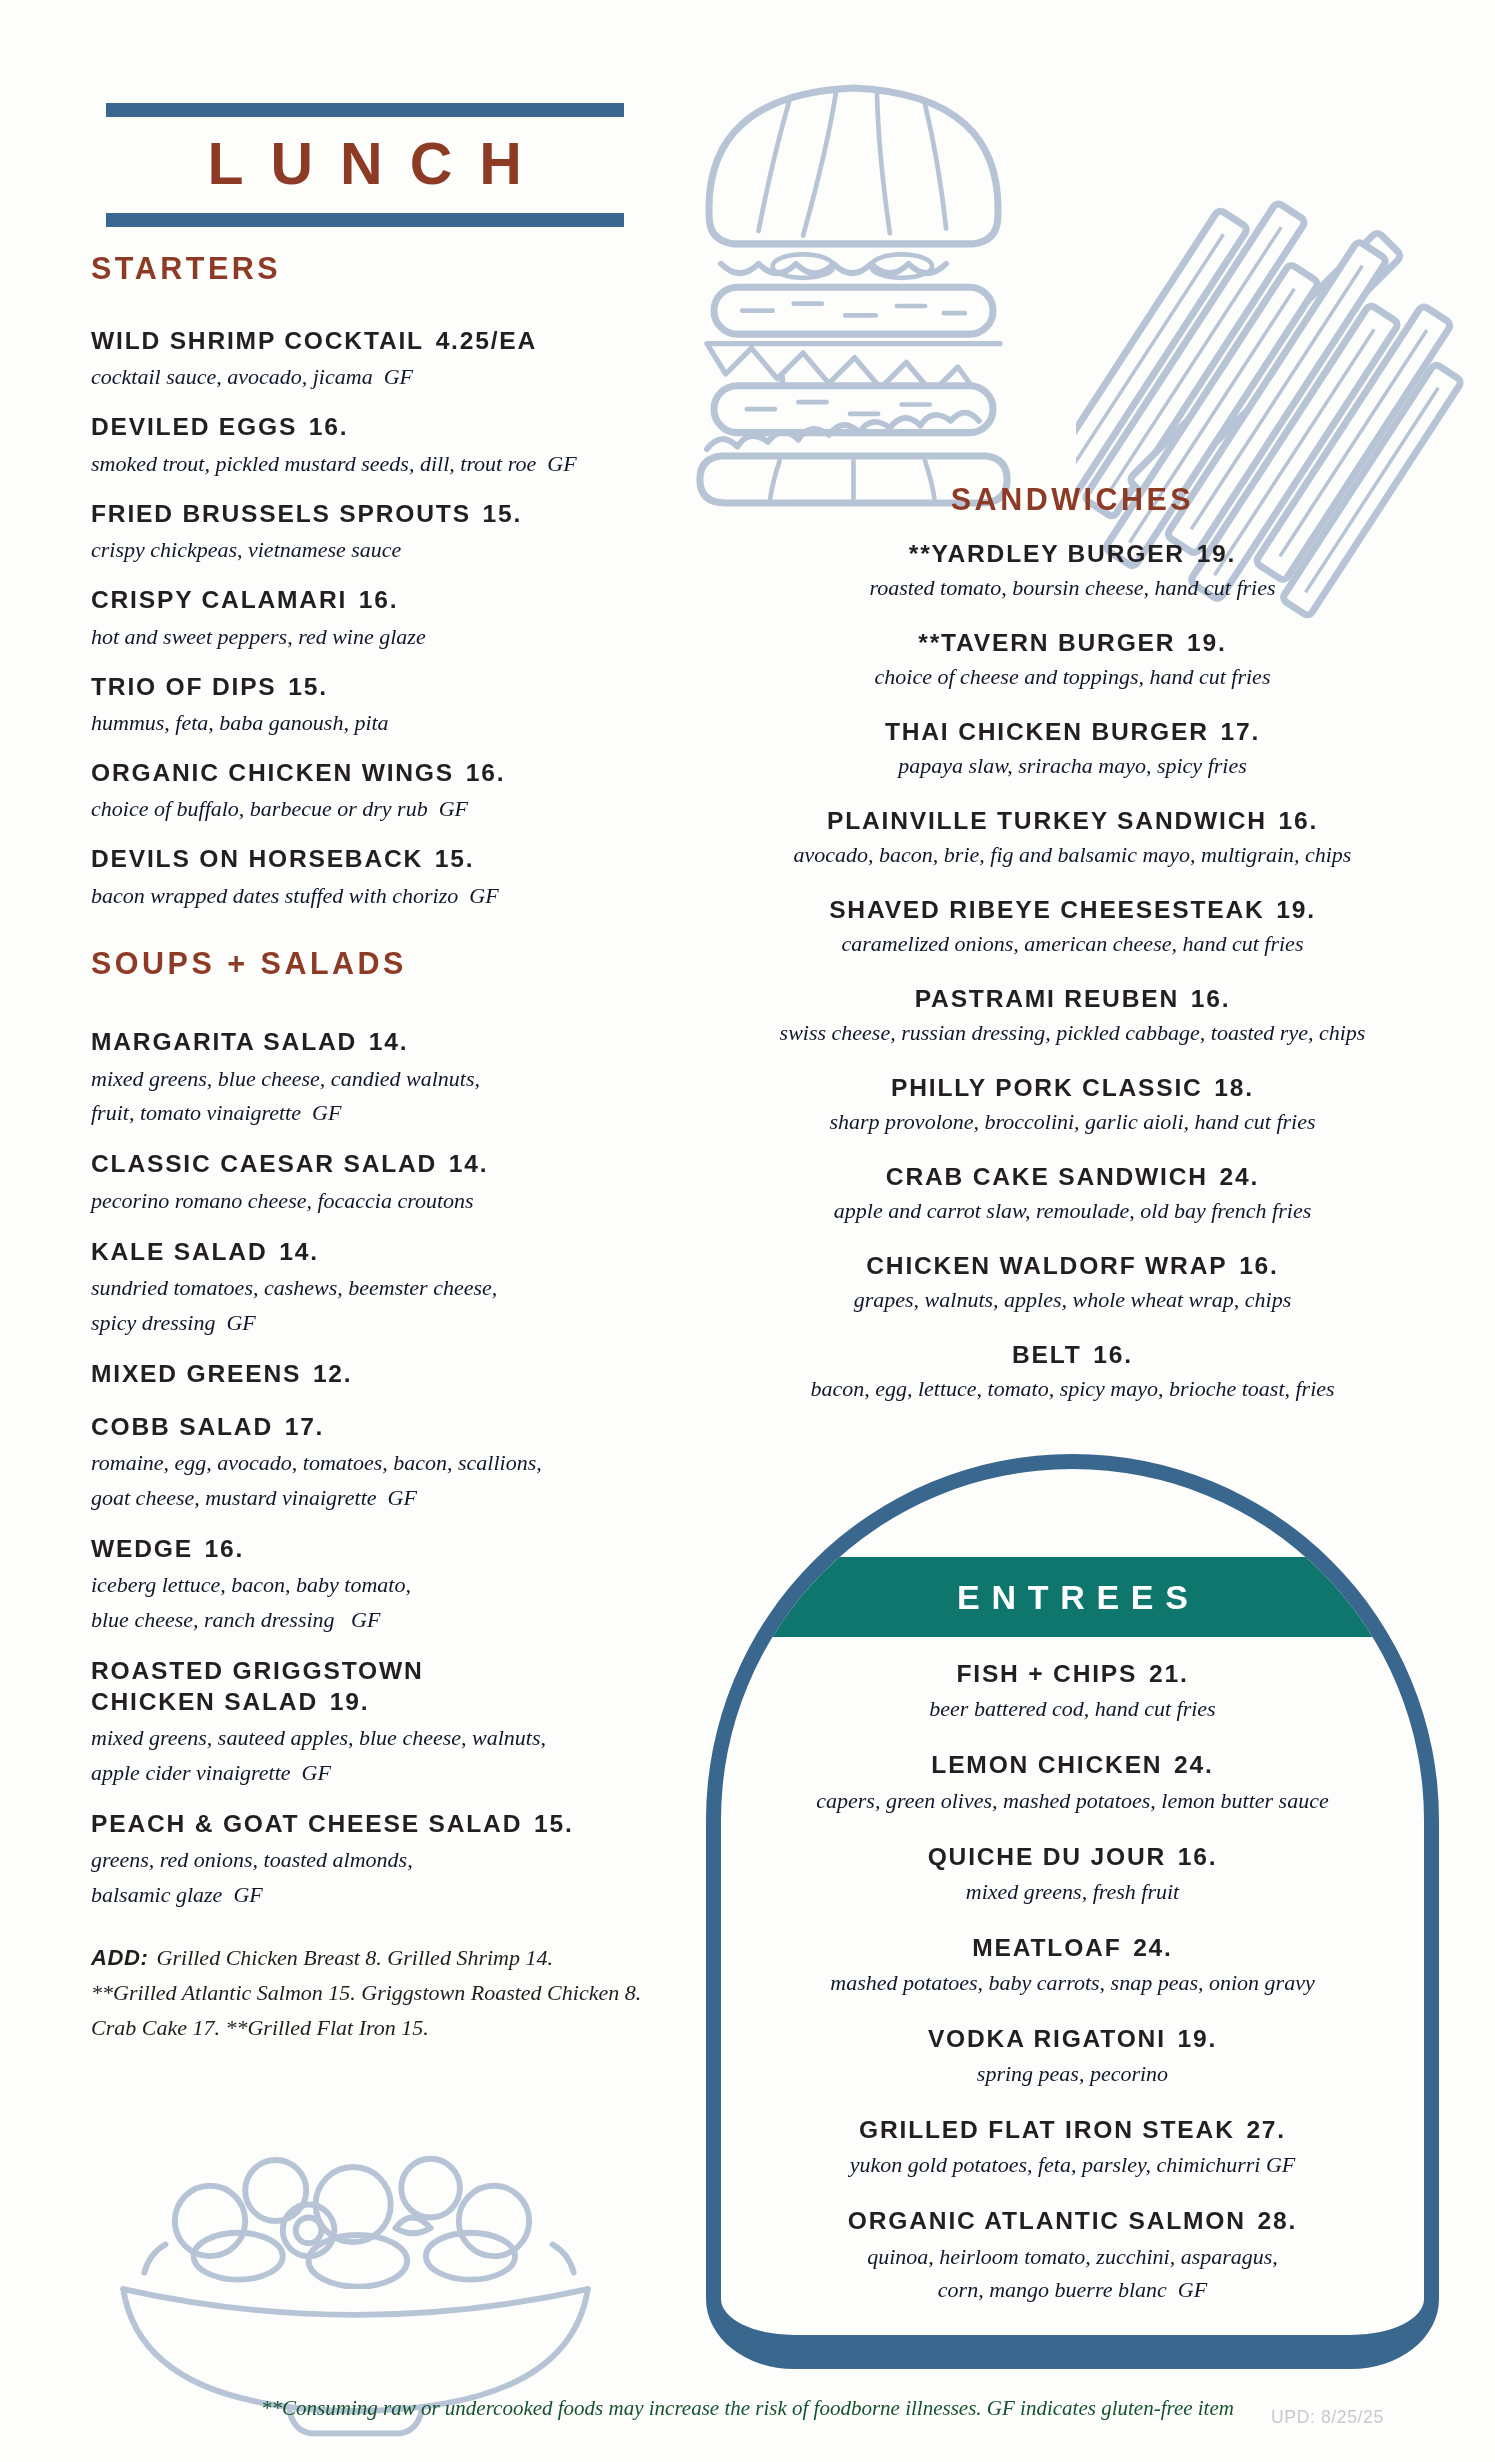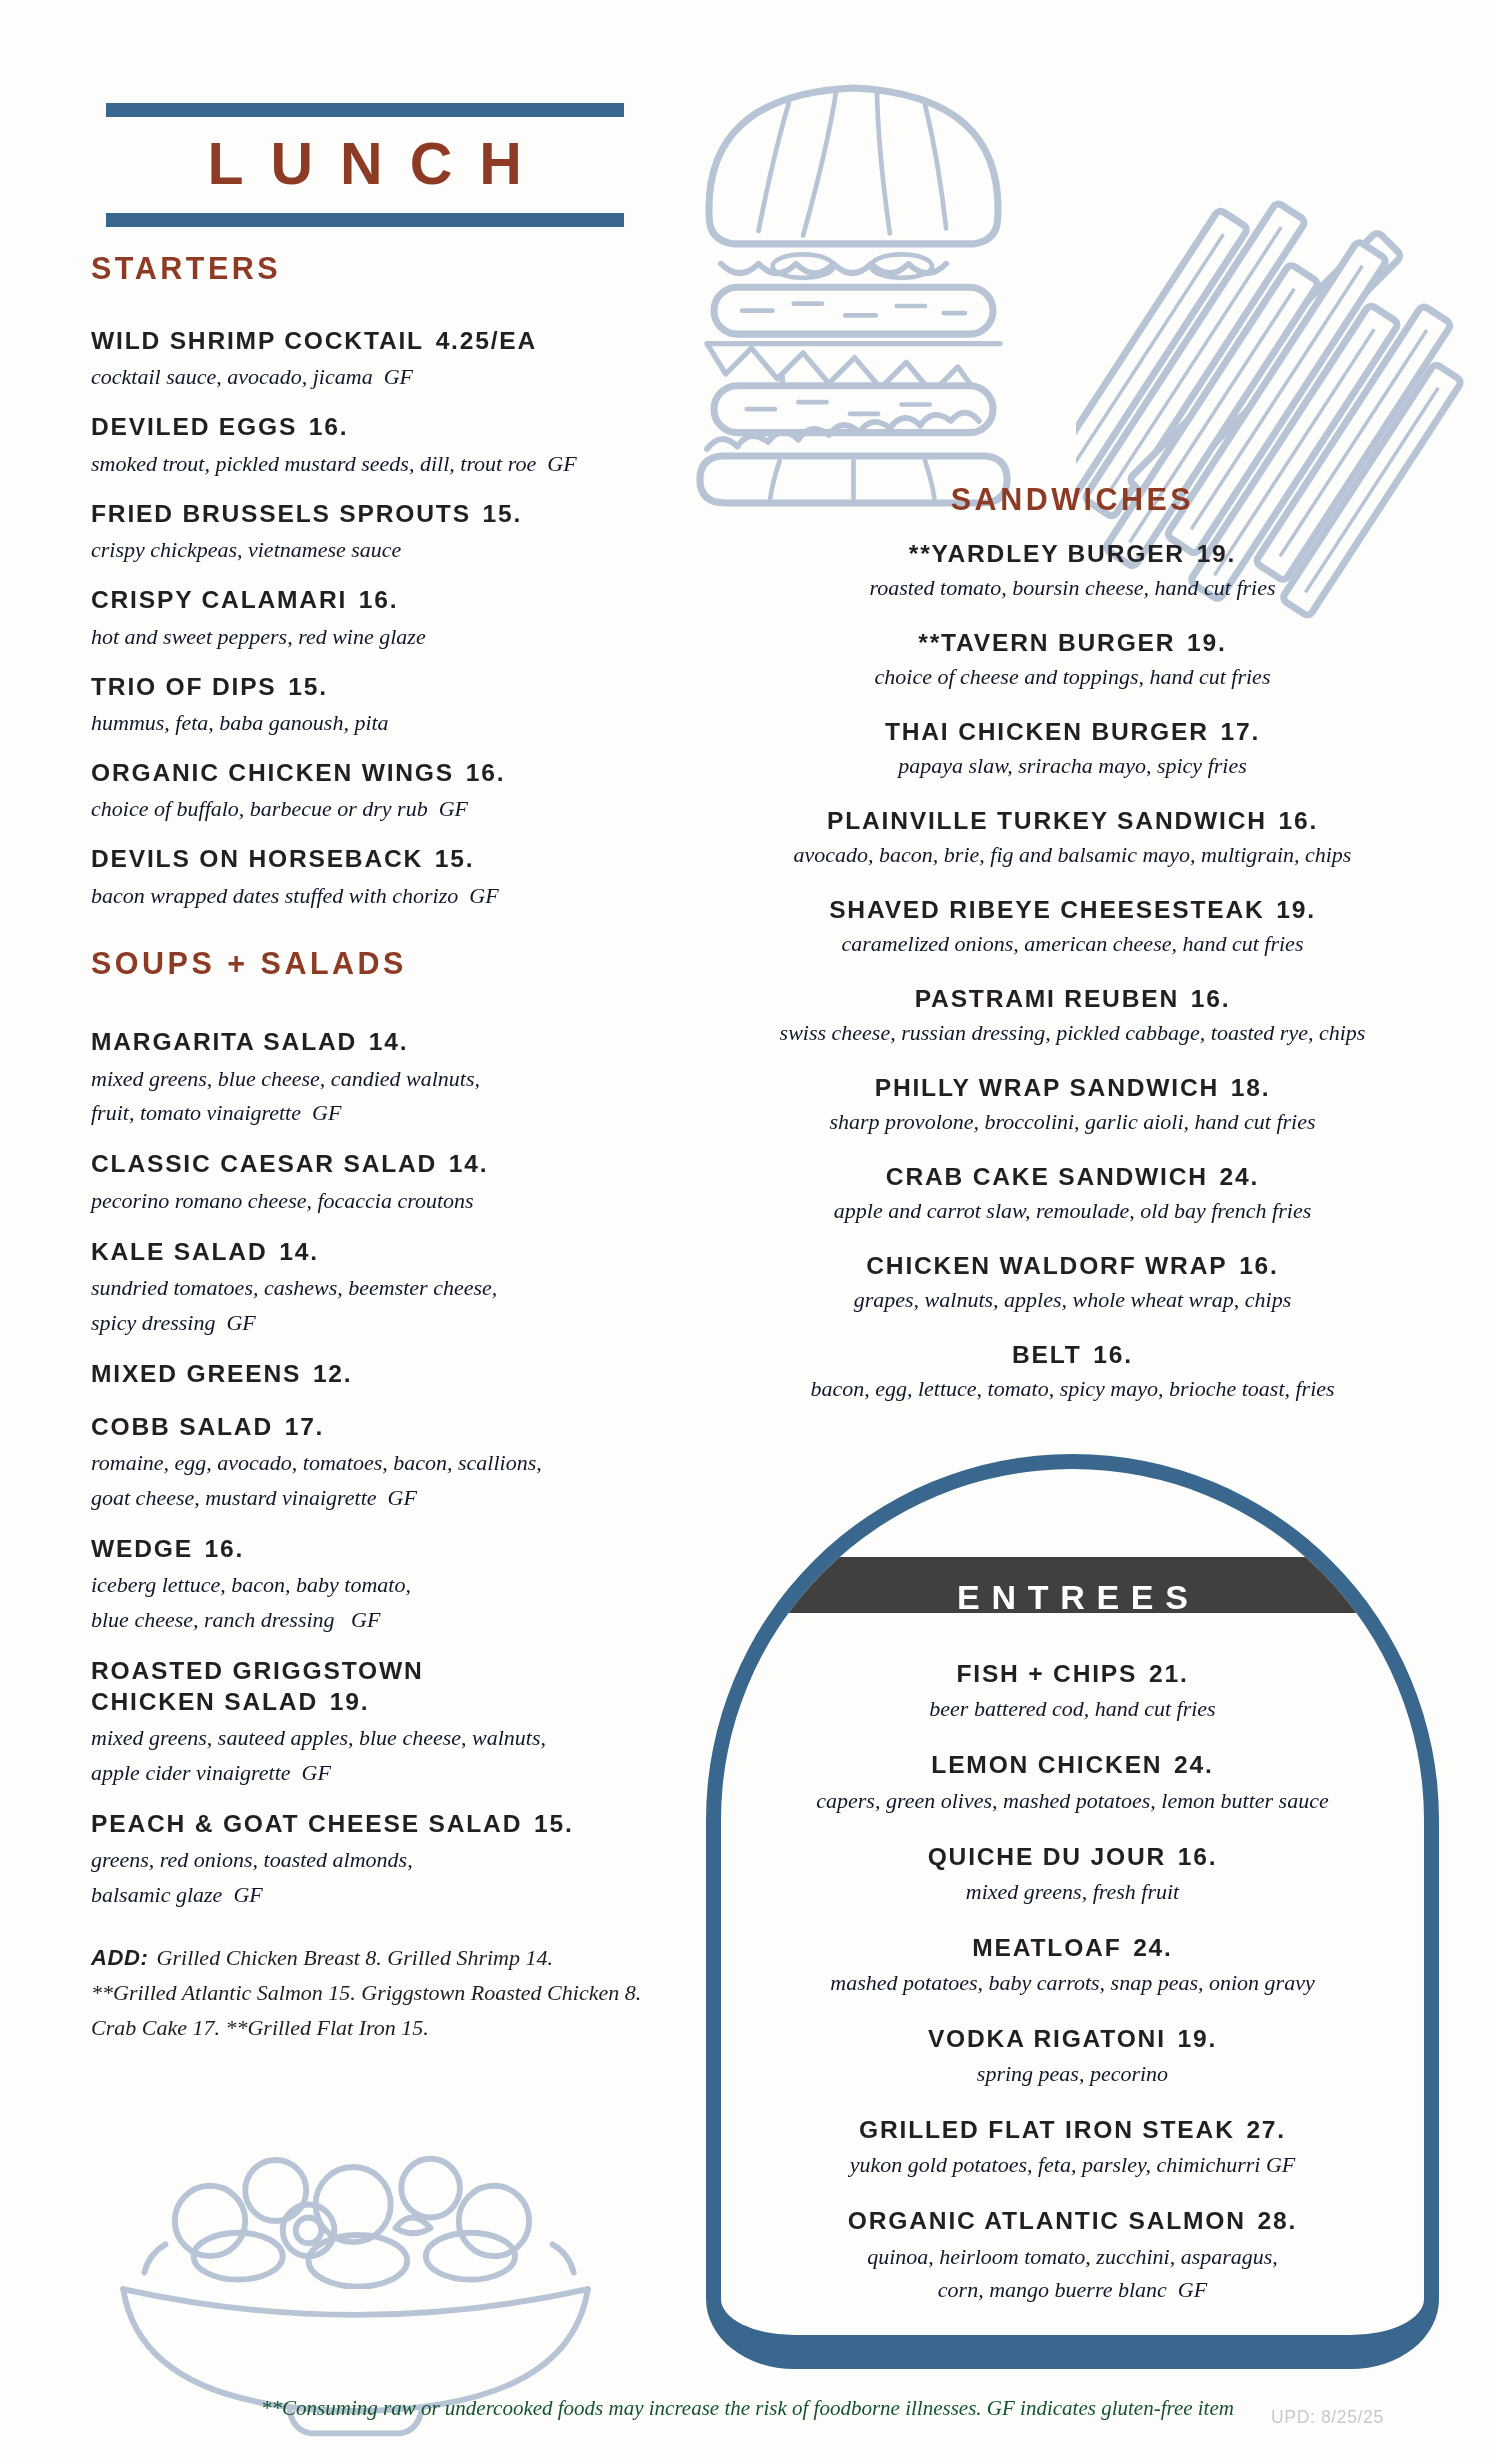--- a/index.html
+++ b/index.html
@@ -55,22 +55,22 @@
   .arch-ring {
     position:absolute; inset:0;
     border:15.2px solid #3a678d; border-bottom-width:34px;
     border-radius:366px 366px 88px 88px / 366px 366px 70px 70px;
   }
   .arch-clip {
     position:absolute; left:15.2px; right:15.2px; top:15.2px; bottom:34px;
     border-radius:351px 351px 47px 47px; overflow:hidden;
   }
   .entrees-band {
-    position:absolute; left:-5.9px; right:-5.9px; top:88px; height:56px;
-    background:#404040;
+    position:absolute; left:-5.9px; right:-5.9px; top:88px; height:80px;
+    background:#0f766e;
   }
   .entrees-title {
     position:absolute; left:0; right:0; top:0; height:80px;
     color:#ffffff; font-size:34px; font-weight:bold;
     letter-spacing:11.7px; text-indent:11.7px; text-align:center; line-height:80px;
   }
   .entrees-items { position:absolute; left:20px; right:20px; top:190px; text-align:center; }
   #entrees-list .menu-item { margin-bottom:27px; }
   #entrees-list .item-desc { margin-top:4.7px; }
   
@@ -254,21 +254,21 @@
         </div>
         <div class="menu-item">
     <div class="item-name-line"><span class="item-name">SHAVED RIBEYE CHEESESTEAK</span><span class="item-price">19.</span></div>
   <div class="item-desc">caramelized onions, american cheese, hand cut fries</div>
         </div>
         <div class="menu-item">
     <div class="item-name-line"><span class="item-name">PASTRAMI REUBEN</span><span class="item-price">16.</span></div>
   <div class="item-desc">swiss cheese, russian dressing, pickled cabbage, toasted rye, chips</div>
         </div>
         <div class="menu-item">
-    <div class="item-name-line"><span class="item-name">PHILLY WRAP SANDWICH</span><span class="item-price">18.</span></div>
+    <div class="item-name-line"><span class="item-name">PHILLY PORK CLASSIC</span><span class="item-price">18.</span></div>
   <div class="item-desc">sharp provolone, broccolini, garlic aioli, hand cut fries</div>
         </div>
         <div class="menu-item">
     <div class="item-name-line"><span class="item-name">CRAB CAKE SANDWICH</span><span class="item-price">24.</span></div>
   <div class="item-desc">apple and carrot slaw, remoulade, old bay french fries</div>
         </div>
         <div class="menu-item">
     <div class="item-name-line"><span class="item-name">CHICKEN WALDORF WRAP</span><span class="item-price">16.</span></div>
   <div class="item-desc">grapes, walnuts, apples, whole wheat wrap, chips</div>
         </div>

